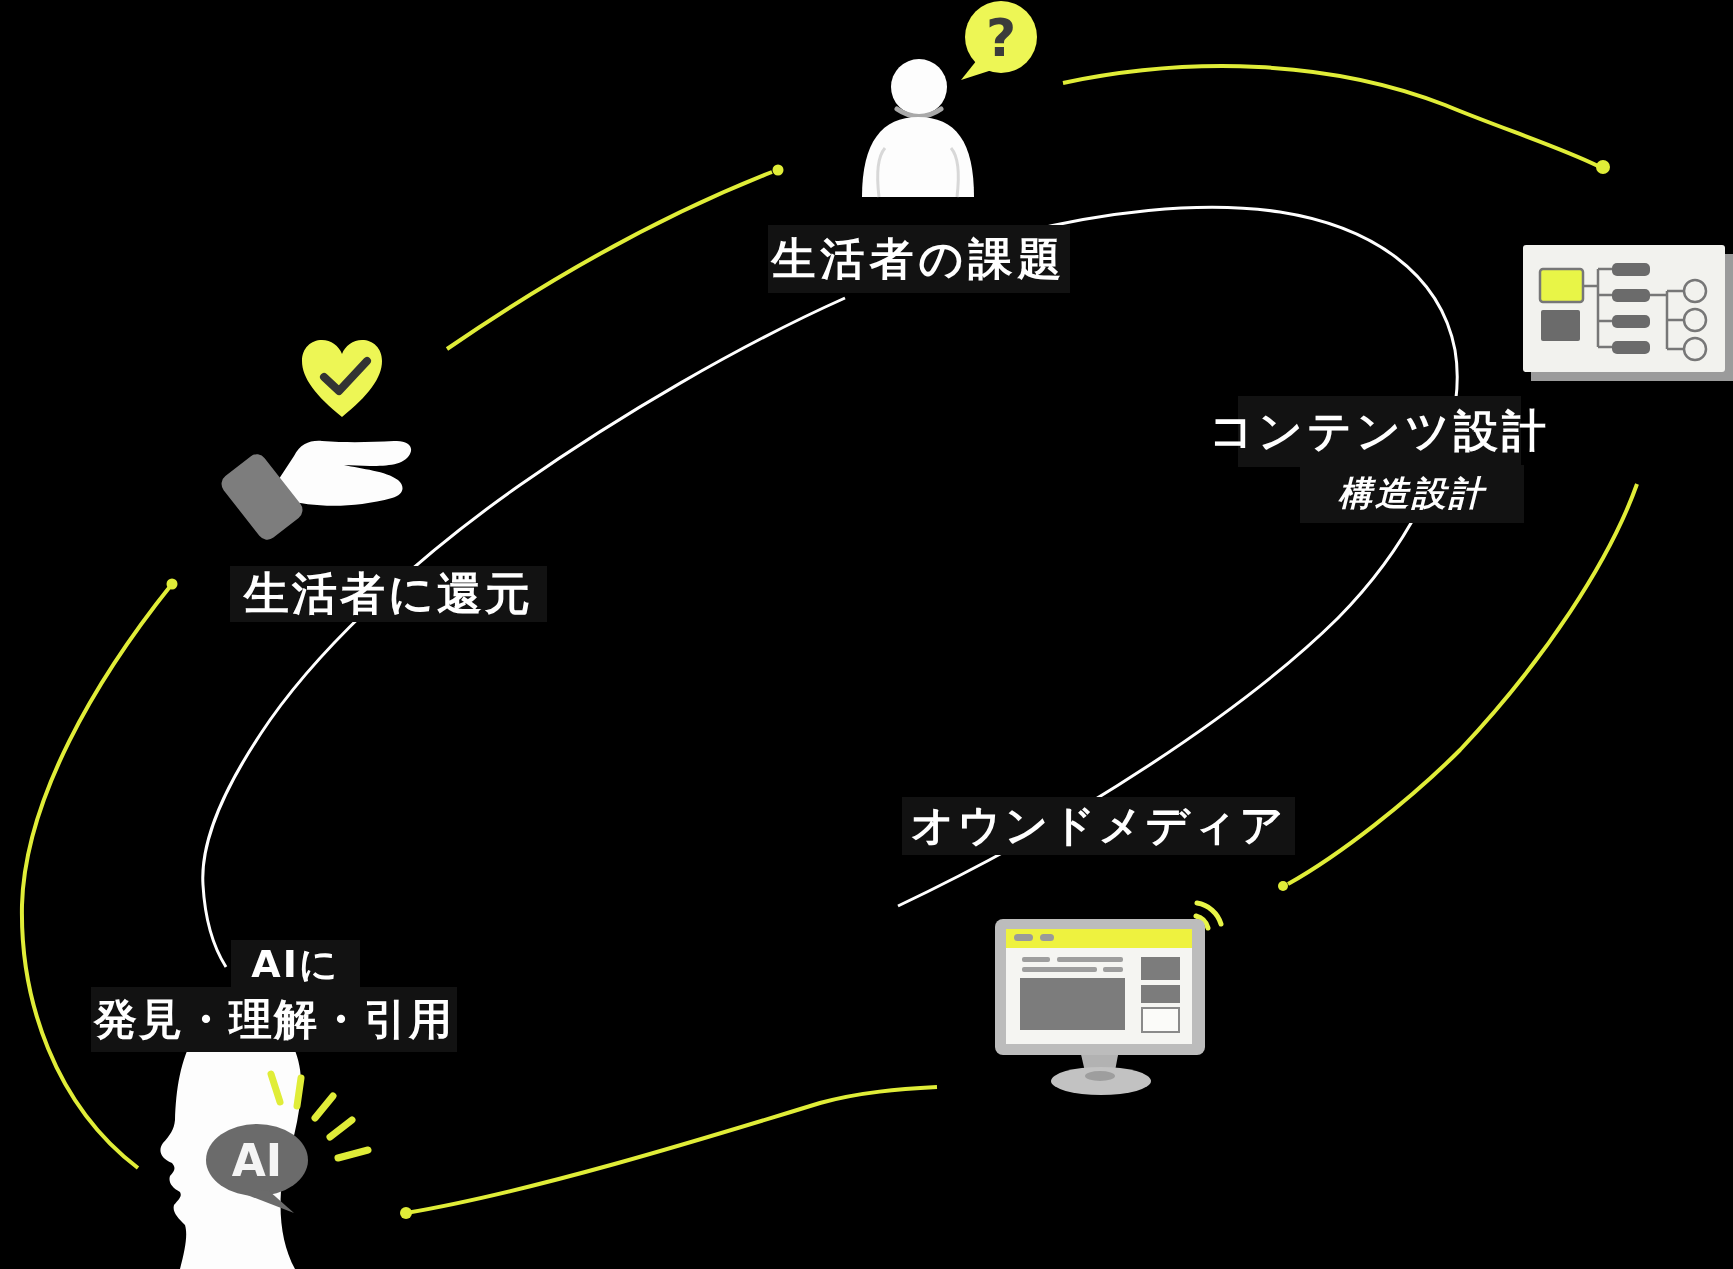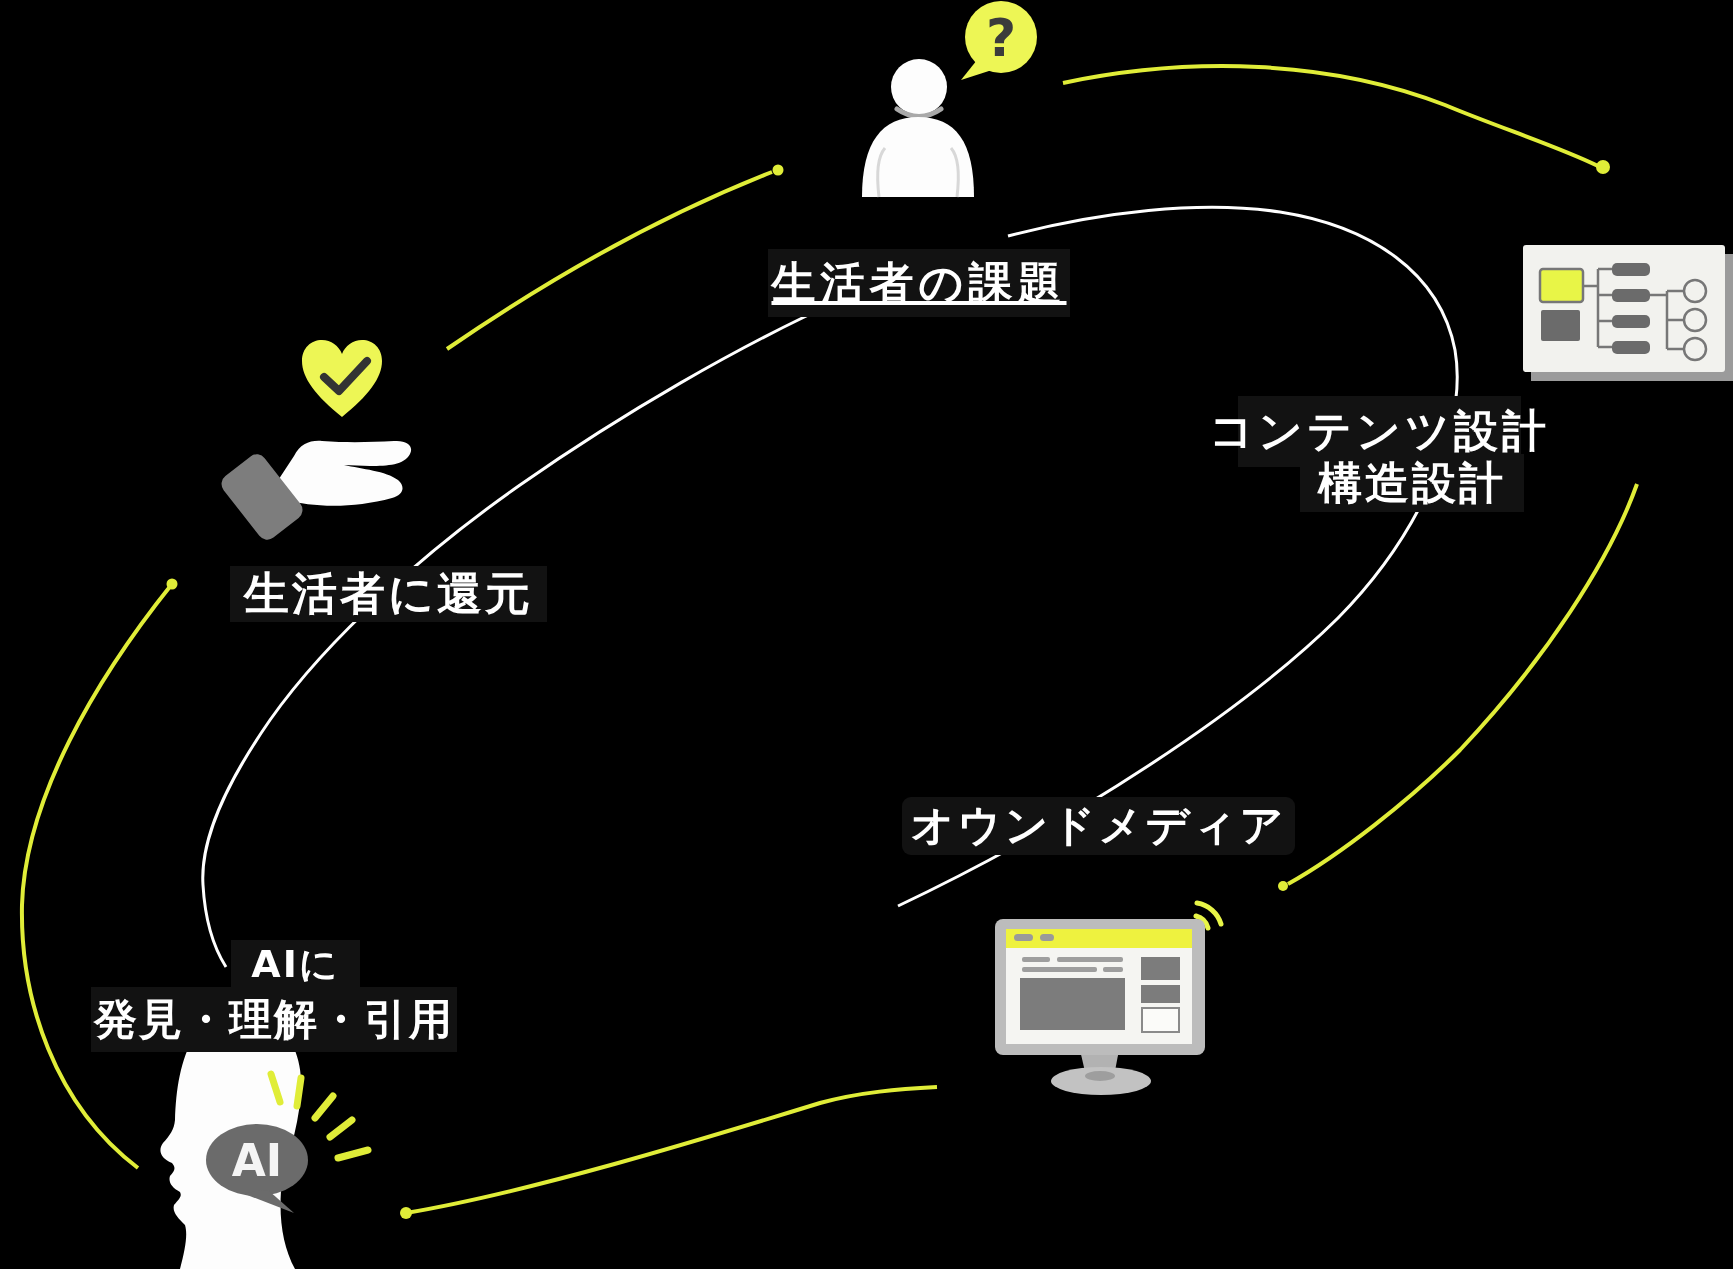--- a/index.html
+++ b/index.html
@@ -149,27 +149,27 @@
            C 404 465 388 466 370 466
            L 344 465
            C 362 469 386 471 398 480
            C 406 487 403 495 392 498
            C 352 509 312 507 286 500
            C 270 496 258 505 252 520 Z"></path>
       <rect x="236" y="458" width="52" height="78" rx="10" fill="#7d7d7d" transform="rotate(-38 262 497)"></rect>
     </g>
   </svg>
 
-  <div class="label" style="left:768px;top:249px;width:302px;height:68px;font-size:44px;letter-spacing:5px;text-decoration:underline;">生活者の課題</div>
+  <div class="label" style="left:768px;top:225px;width:302px;height:68px;font-size:44px;letter-spacing:5px;">生活者の課題</div>
 
   <div class="label" style="left:1238px;top:396px;width:283px;height:71px;font-size:44px;letter-spacing:4px;">コンテンツ設計</div>
 
-  <div class="label" style="left:1300px;top:454px;width:224px;height:58px;font-size:44px;letter-spacing:3px;">構造設計</div>
+  <div class="label" style="left:1300px;top:465px;width:224px;height:58px;font-size:34px;letter-spacing:3px;font-style:italic;">構造設計</div>
 
-  <div class="label" style="left:902px;top:797px;width:393px;height:58px;font-size:43px;letter-spacing:3px;border-radius:9px;">オウンドメディア</div>
+  <div class="label" style="left:902px;top:797px;width:393px;height:58px;font-size:43px;letter-spacing:3px;">オウンドメディア</div>
 
   <div class="label" style="left:231px;top:940px;width:129px;height:48px;font-size:38px;letter-spacing:2px;">AIに</div>
 
   <div class="label" style="left:91px;top:987px;width:366px;height:65px;font-size:43px;letter-spacing:2px;">発見・理解・引用</div>
 
   <div class="label" style="left:230px;top:566px;width:317px;height:56px;font-size:45px;letter-spacing:3px;">生活者に還元</div>
 
 </div>
 
 </body></html>

